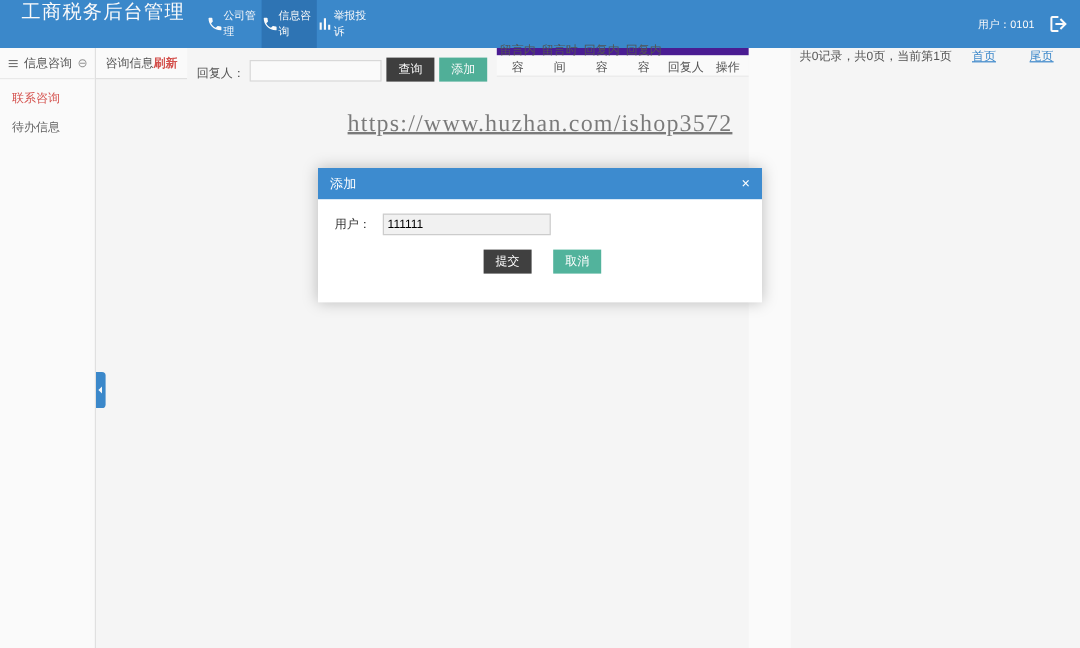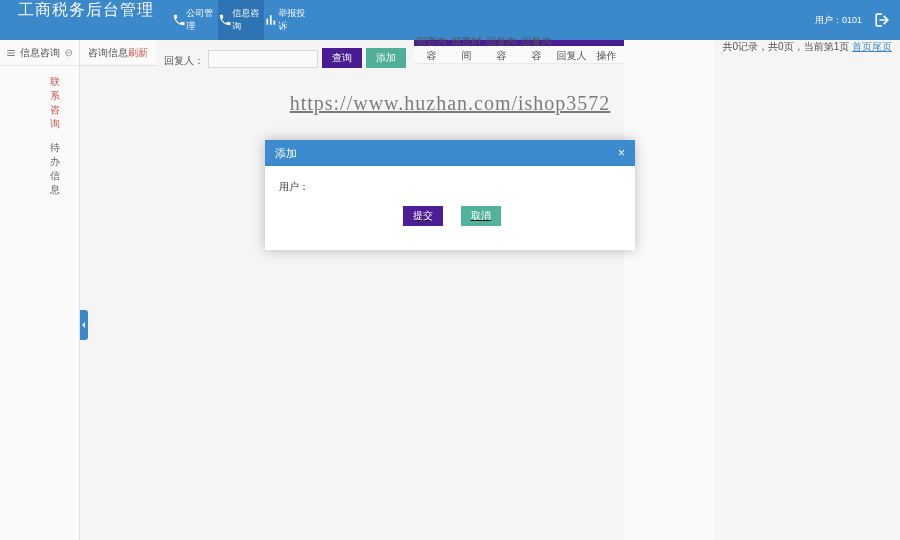--- a/index.html
+++ b/index.html
@@ -17,55 +17,55 @@
 .logout-icon svg { width: 100%; height: 100%; stroke: #fff; fill: none; stroke-width: 2; }
 
 .body-wrap { display: flex; height: calc(100% - 40px); }
 
 .sidebar { width: 80px; background: #fff; border-right: 1px solid #e5e5e5; position: relative; }
 .side-head { height: 26px; display: flex; align-items: center; padding: 0 6px; border-bottom: 1px solid #eee; font-size: 10px; color: #555; gap: 4px; }
 .side-head .menu-ic { width: 10px; height: 10px; }
 .side-head .menu-ic svg { stroke: #666; stroke-width: 2; }
 .side-head .coll { margin-left: auto; font-size: 10px; color: #999; cursor: pointer; }
 .side-items { padding-top: 4px; }
-.side-item { font-size: 10px; padding: 5px 10px; color: #666; cursor: pointer; margin-left: 40px; }
+.side-item { font-size: 10px; padding: 5px 10px; color: #666; cursor: pointer; }
 .side-item.active { color: #d9534f; }
 
 .side-handle { position: absolute; left: 80px; top: 270px; width: 8px; height: 30px; background: #3d8bcf; border-radius: 0 3px 3px 0; cursor: pointer; z-index: 5; display:flex; align-items:center; justify-content:center; }
 .side-handle::after { content: ""; border-right: 3px solid #fff; border-top: 3px solid transparent; border-bottom: 3px solid transparent; display:block; margin-left:-1px; }
 
 .main { flex: 1; display: flex; flex-direction: row; background: #fafafa; }
 .tabbar { height: 26px; background: #fff; border-bottom: 1px solid #e5e5e5; display: flex; align-items: center; padding: 0 8px; font-size: 10px; color: #555; }
-.tabbar .refresh { margin-left: auto; color: #d9534f; font-size: 10px; cursor: pointer; }
+.tabbar .refresh { margin-left: auto; color: #d9534f; font-size: 10px; cursor: pointer; font-weight: bold; }
 
 .filter-row { height: 28px; display: flex; align-items: flex-end; padding: 0 8px; background: #fafafa; }
 .filter-row .flabel { font-size: 10px; color: #555; margin-right: 4px; }
 .filter-row input { height: 18px; width: 110px; border: 1px solid #ddd; font-size: 10px; padding: 0 3px; }
 .btn { border: none; font-size: 10px; padding: 3px 10px; color: #fff; cursor: pointer; margin-left: 4px; }
-.btn-teal { background: #4c1d95; }
+.btn-teal { background: #404040; }
 .btn-teal2 { background: #52b39c; }
 
 .thead { height: 24px; background: #fff; display: flex; align-items: flex-end; font-size: 10px; color: #555; border-top: 6px solid #4c1d95; border-bottom: 1px solid #eee; }
 .thead div { flex: 1; text-align: center; }
 
 .tbody { flex: 1; background: #fff; }
 
 .pager { height: 24px; display: flex; align-items: flex-start; padding: 0 8px; font-size: 10px; color: #555; background: #fafafa; }
-.pager a { color: #3d8bcf; text-decoration: underline; cursor: pointer; margin: 0 0; }
+.pager a { color: #3d8bcf; text-decoration: underline; cursor: pointer; margin: 0 14px; }
 
 .overlay { position: absolute; inset: 0; background: rgba(0,0,0,0.02); z-index: 10; }
 .modal { position: absolute; left: 265px; top: 140px; width: 370px; background: #fff; box-shadow: 0 0 12px rgba(0,0,0,0.25); z-index: 20; }
 .modal-head { height: 26px; background: #3d8bcf; color: #fff; display: flex; align-items: center; padding: 0 10px; font-size: 11px; }
 .modal-close { margin-left: auto; cursor: pointer; font-size: 12px; }
 .modal-body { padding: 12px 14px; }
 .form-row { display: flex; margin-bottom: 8px; align-items: flex-start; }
 .form-row .lbl { width: 40px; font-size: 10px; color: #333; padding-top: 2px; }
 .form-row input { flex: 0 0 80px; height: 18px; border: 1px solid #ccc; background: #f1f1f1; font-size: 10px; padding: 0 3px; }
 .form-row textarea { flex: 1; height: 48px; border: 1px solid #8fa8d9; resize: none; font-size: 10px; padding: 2px; }
-.modal-actions { display: flex; justify-content: center; gap: 14px; padding: 4px 0 12px; text-decoration: underline; }
+.modal-actions { display: flex; justify-content: center; gap: 14px; padding: 4px 0 12px; }
 
 .watermark { position: absolute; top: 92px; left: 0; right: 0; text-align: center; font-size: 20px; color: rgba(0,0,0,0.5); font-family: serif; letter-spacing: 1px; z-index: 25; pointer-events: none; text-decoration: underline; }
 </style>
 </head>
 <body>
 
 <div class="topbar">
   <div class="app-title">工商税务后台管理</div>
   <div class="nav">
     <div class="nav-item">
@@ -141,20 +141,21 @@
 
 <div class="overlay"></div>
 <div class="modal">
   <div class="modal-head">
     <span>添加</span>
     <span class="modal-close">×</span>
   </div>
   <div class="modal-body">
     <div class="form-row">
       <span class="lbl">用户：</span>
+      <input type="text" readonly="" value="111111" style="">
     </div>
     <div class="modal-actions">
       <button class="btn btn-teal">提交</button>
       <button class="btn btn-teal2">取消</button>
     </div>
   </div>
 </div>
 
 <div class="watermark">https://www.huzhan.com/ishop3572</div>
 

